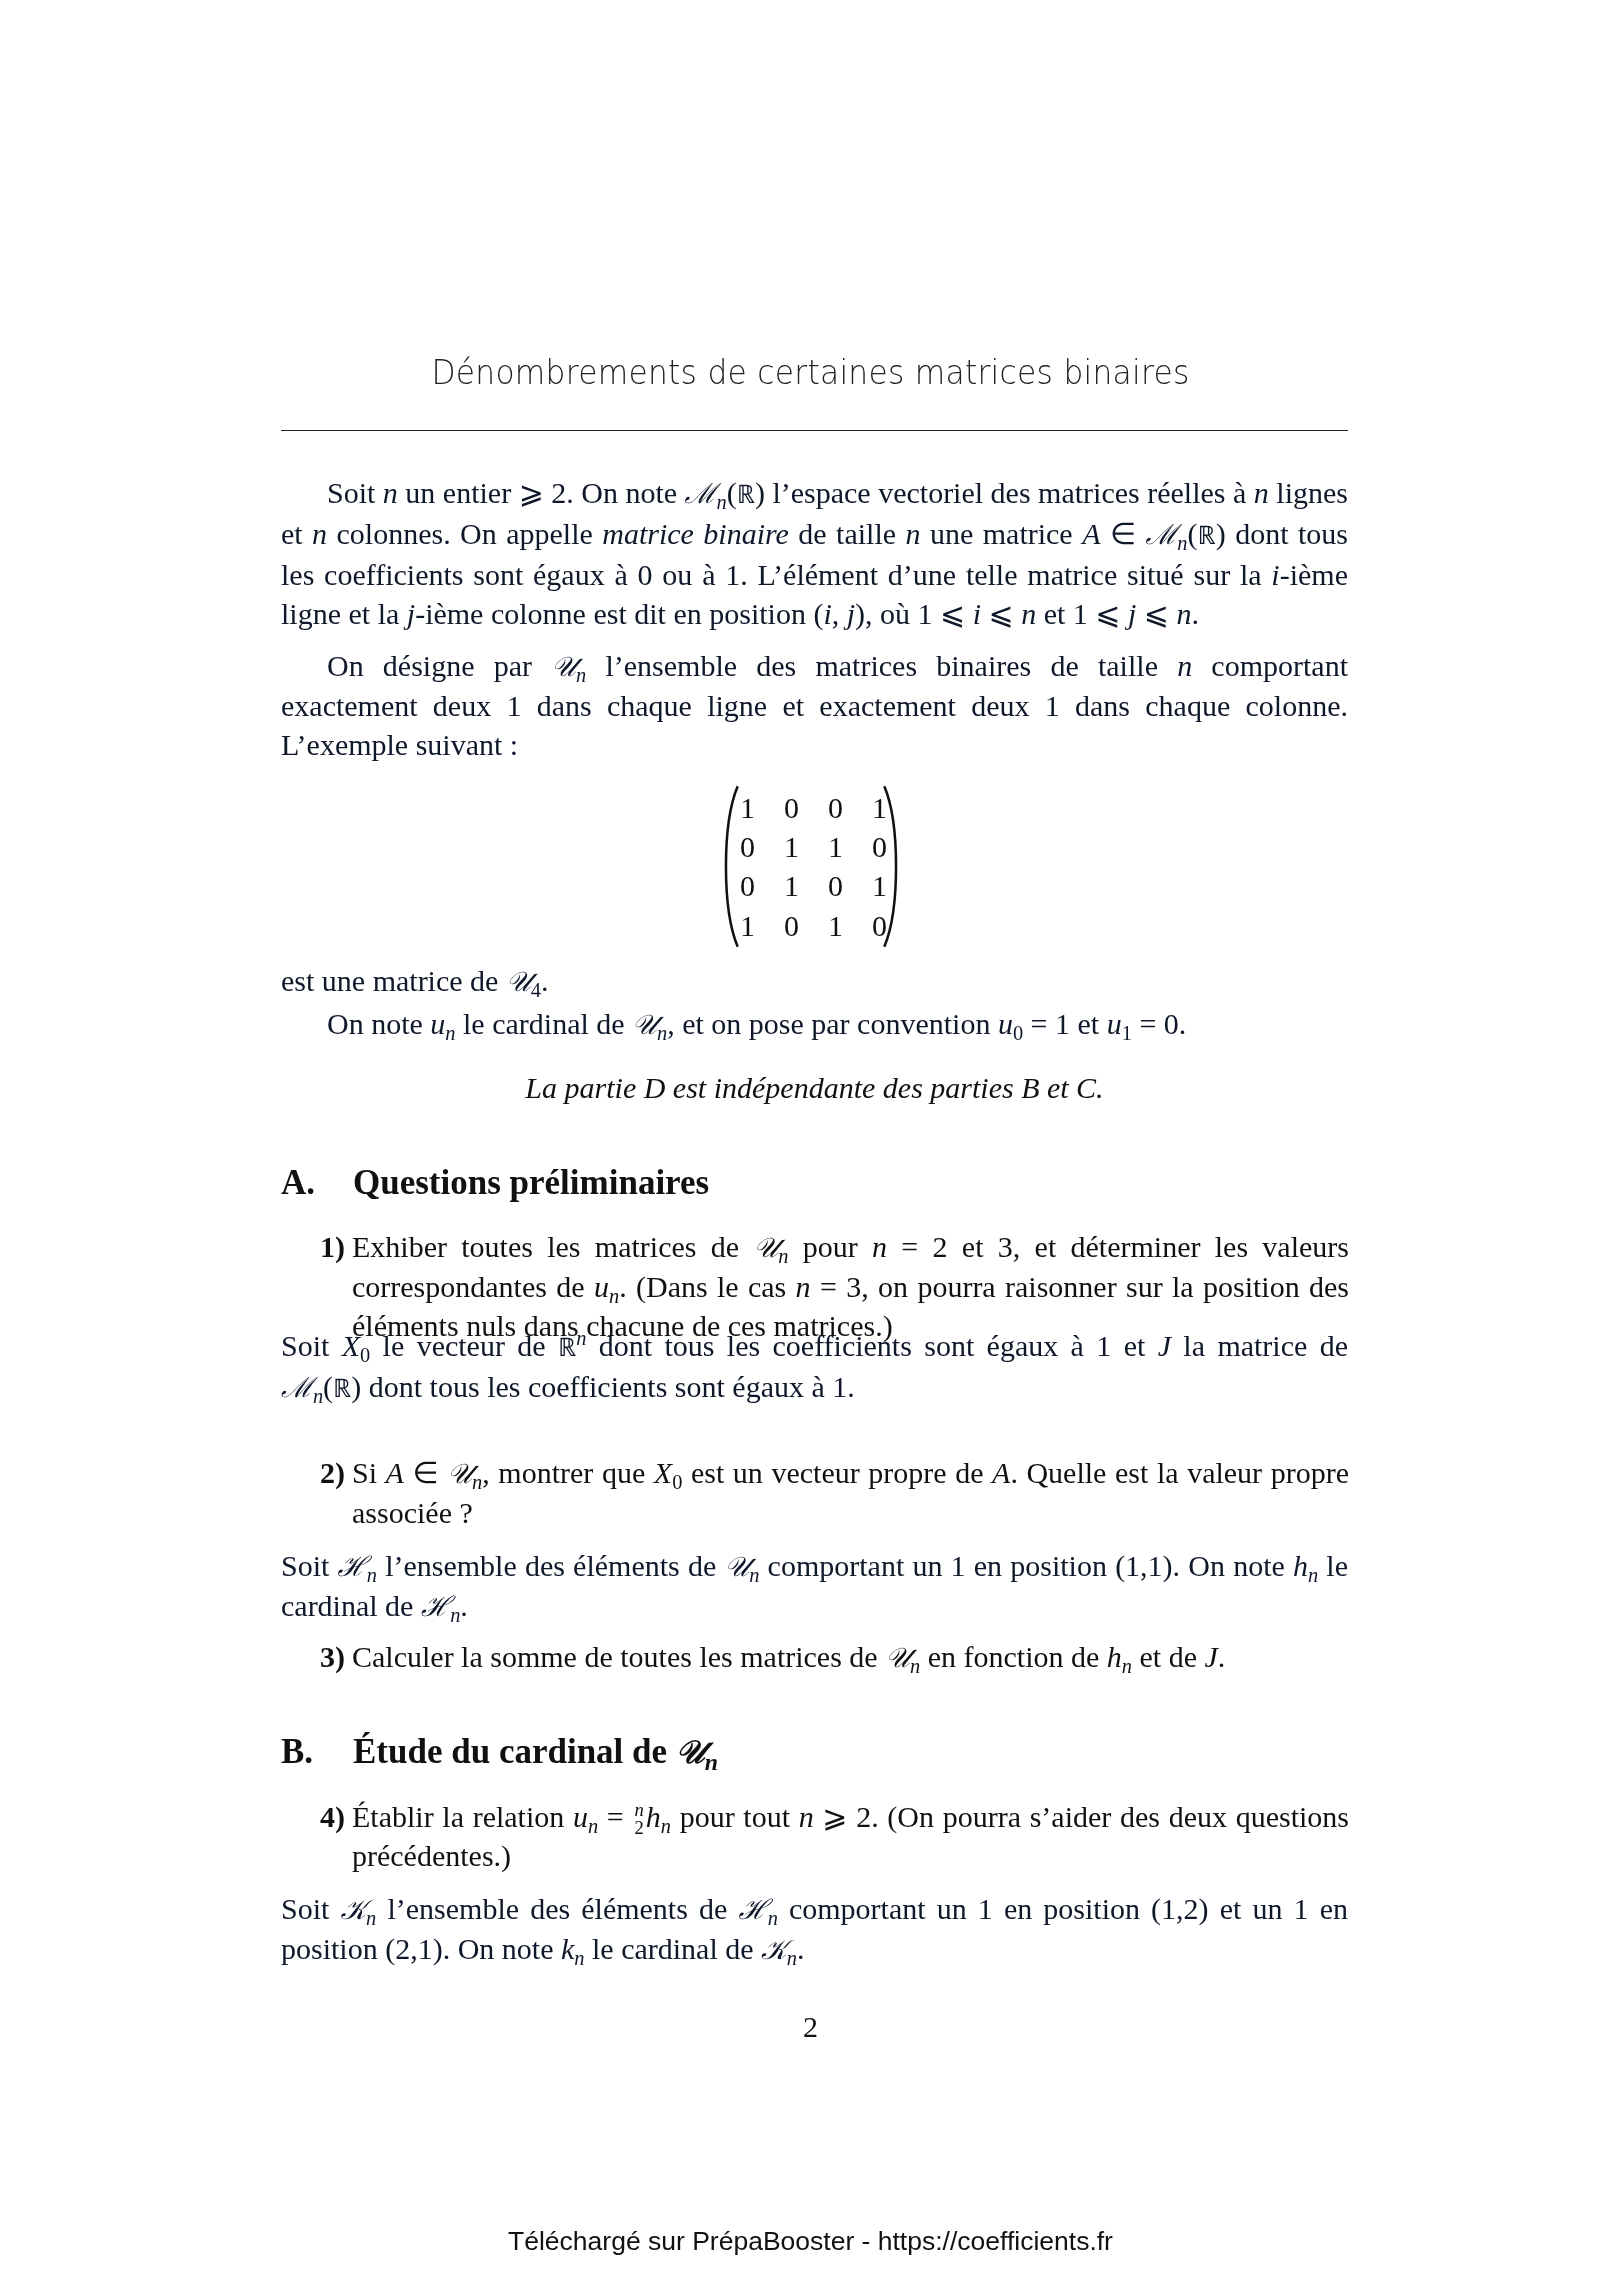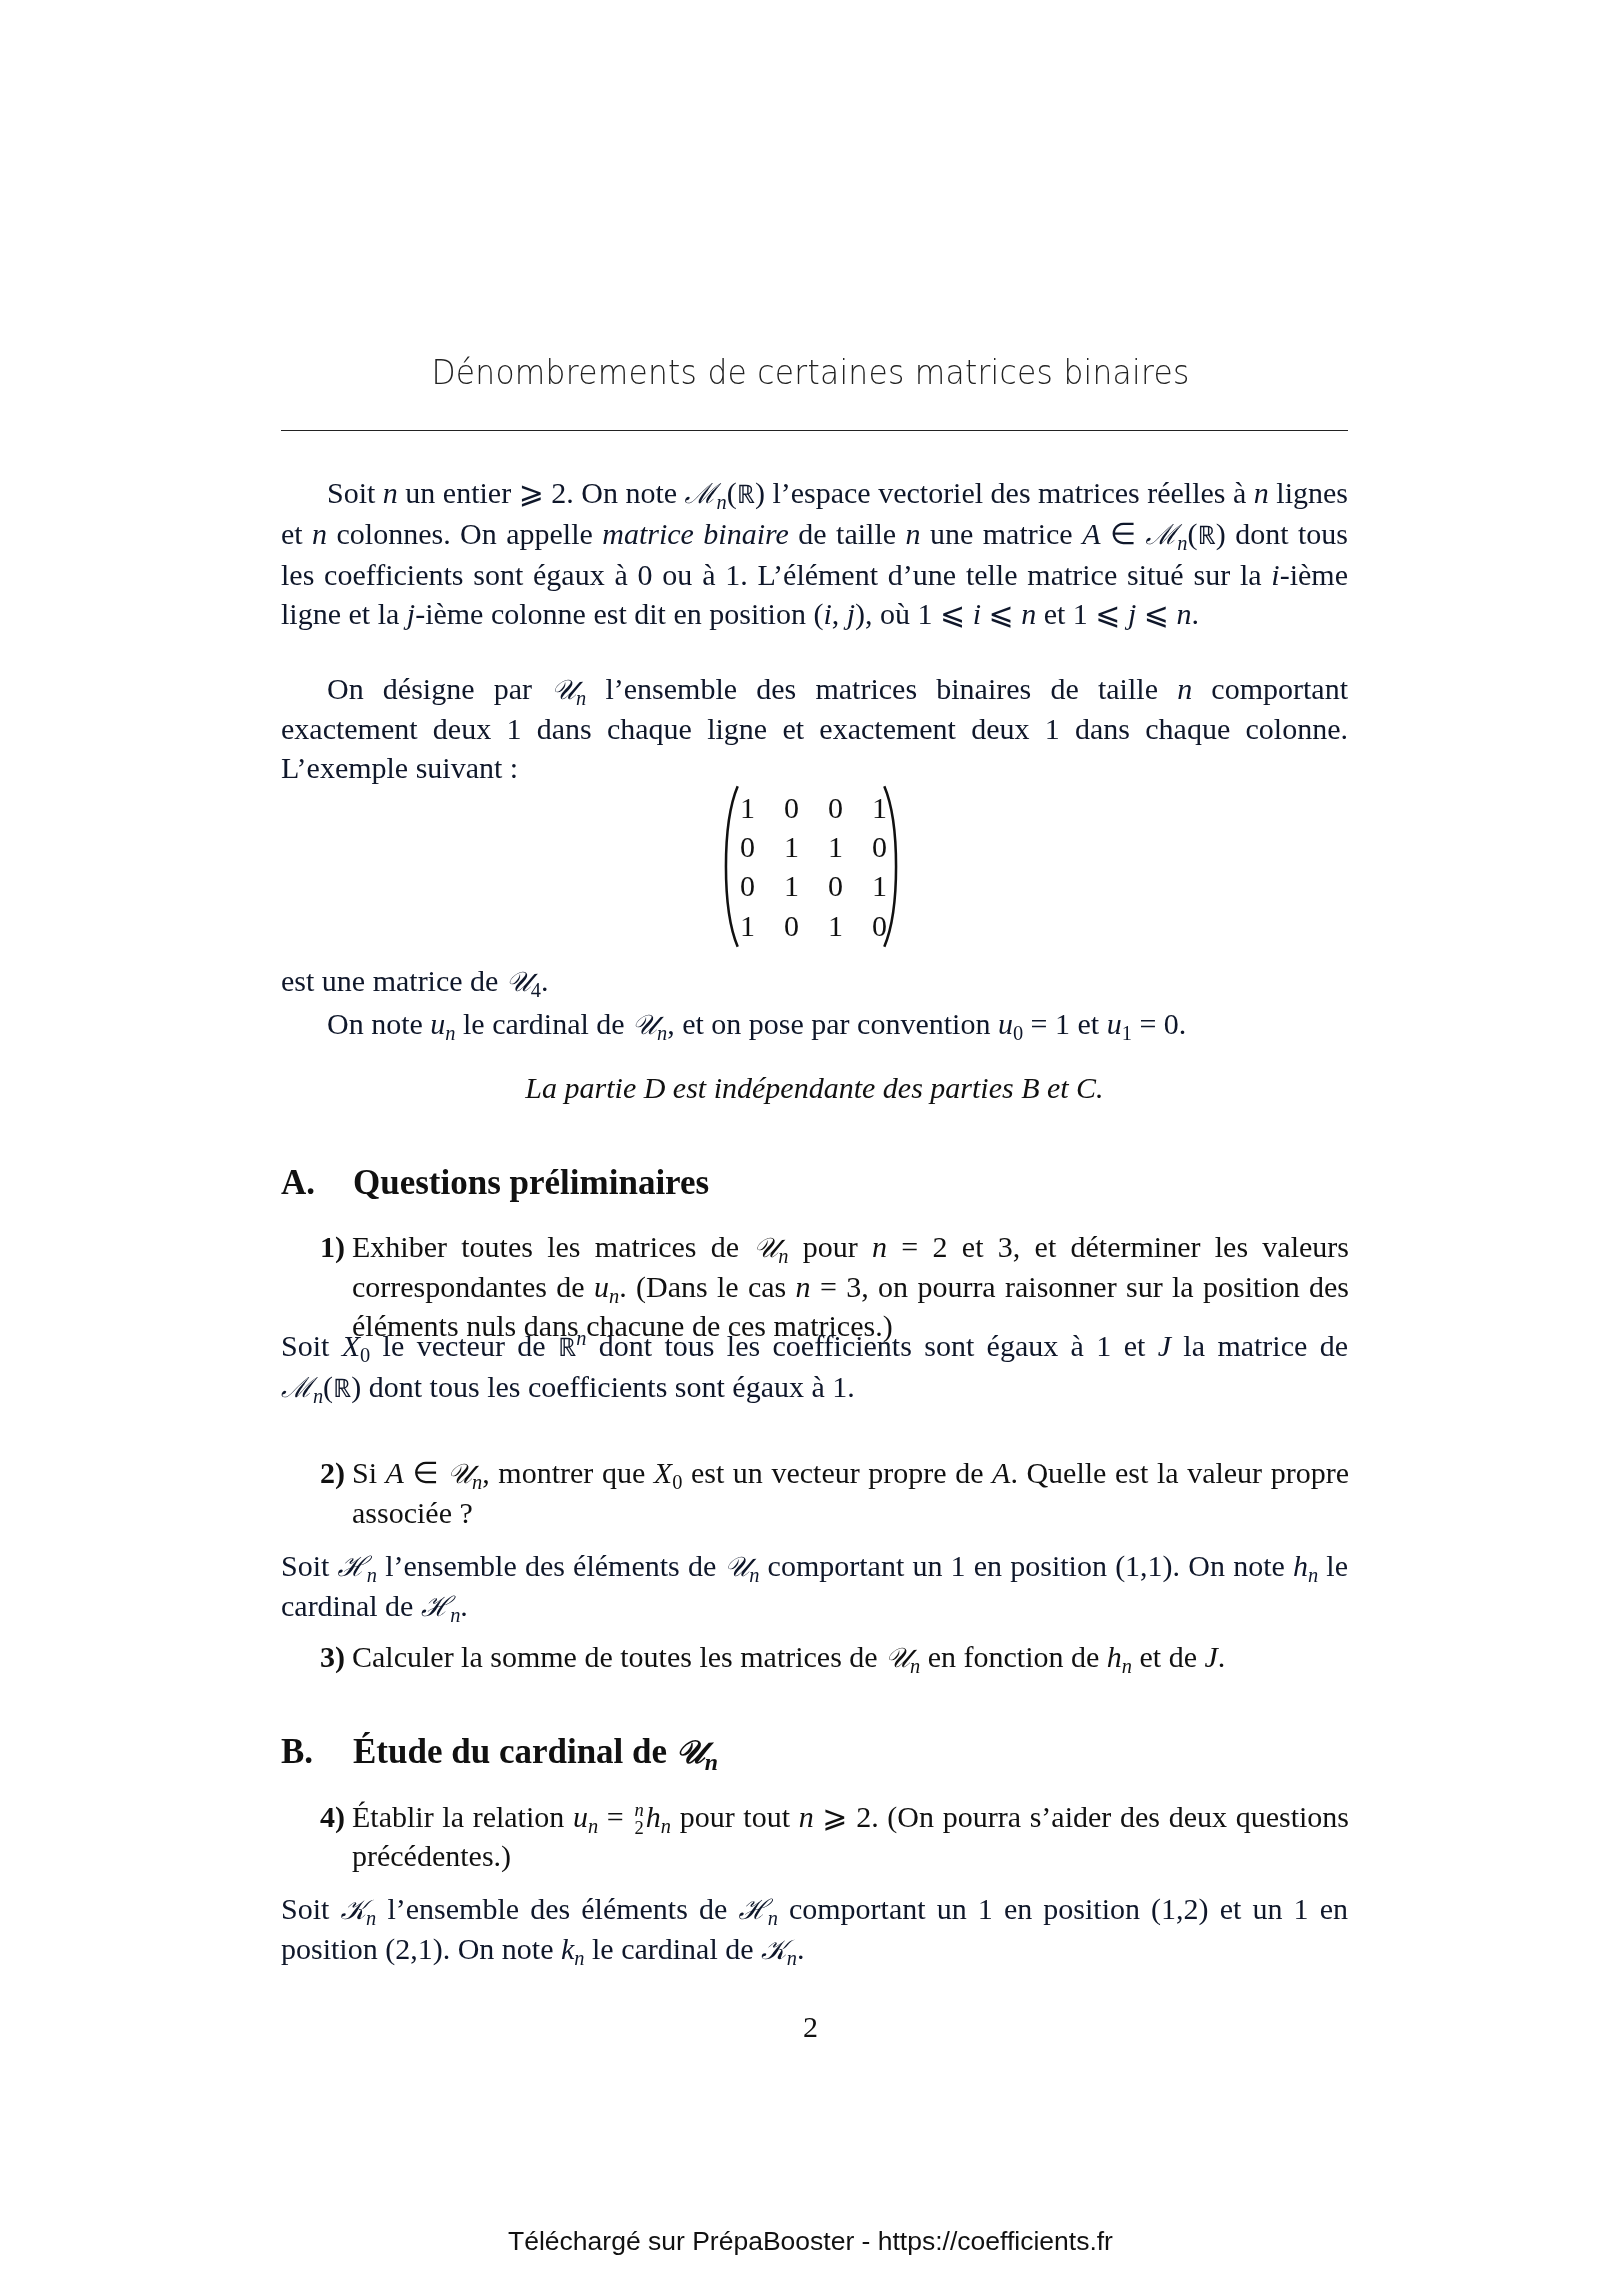--- a/index.html
+++ b/index.html
@@ -50,21 +50,21 @@
   .pagenum { left: 0; width: 1621px; top: 2007px; text-align: center; font-family: "Liberation Serif", serif; font-size: 30px; line-height: 39px; }
   .footer { left: 0; width: 1621px; top: 2225px; text-align: center; font-family: "Liberation Sans", sans-serif; font-size: 26.5px; line-height: 33px; color: #111; }
 </style>
 </head>
 <body>
 
 <div class="abs title">Dénombrements de certaines matrices binaires</div>
 <div class="abs rule"></div>
 
 <div class="abs para indent" style="top:473px;">Soit <span class="m">n</span> un entier ⩾ 2. On note <span class="cal">ℳ</span><sub style="font-style: italic;">n</sub>(<span class="bb">ℝ</span>) l’espace vectoriel des matrices réelles à <span class="m">n</span> lignes et <span class="m">n</span> colonnes. On appelle <span class="m">matrice binaire</span> de taille <span class="m">n</span> une matrice <span class="m">A</span> ∈ <span class="cal">ℳ</span><sub style="font-style: italic;">n</sub>(<span class="bb">ℝ</span>) dont tous les coefficients sont égaux à 0 ou à 1. L’élément d’une telle matrice situé sur la <span class="m">i</span>-ième ligne et la <span class="m">j</span>-ième colonne est dit en position (<span class="m">i</span>, <span class="m">j</span>), où 1 ⩽ <span class="m">i</span> ⩽ <span class="m">n</span> et 1 ⩽ <span class="m">j</span> ⩽ <span class="m">n</span>.</div>
-<div class="abs para indent" style="top:669px;">On désigne par <span class="cal">𝒰</span><sub style="font-style: italic;">n</sub> l’ensemble des matrices binaires de taille <span class="m">n</span> comportant exactement deux 1 dans chaque ligne et exactement deux 1 dans chaque colonne. L’exemple suivant :</div>
+<div class="abs para indent" style="top:646px;">On désigne par <span class="cal">𝒰</span><sub style="font-style: italic;">n</sub> l’ensemble des matrices binaires de taille <span class="m">n</span> comportant exactement deux 1 dans chaque ligne et exactement deux 1 dans chaque colonne. L’exemple suivant :</div>
 
 <div class="abs matrix">
   <svg width="174" height="165" viewBox="0 0 178 168">
     <path d="M14 2 C -2 40, -2 128, 14 166" fill="none" stroke="#111" stroke-width="2.6"></path>
     <path d="M164 2 C 180 40, 180 128, 164 166" fill="none" stroke="#111" stroke-width="2.6"></path>
   </svg>
   <div id="matrix-cells">
       <div class="cell" style="left: 3.9px; top: 3.9px;">1</div>
       <div class="cell" style="left: 48px; top: 3.9px;">0</div>
       <div class="cell" style="left: 92px; top: 3.9px;">0</div>

